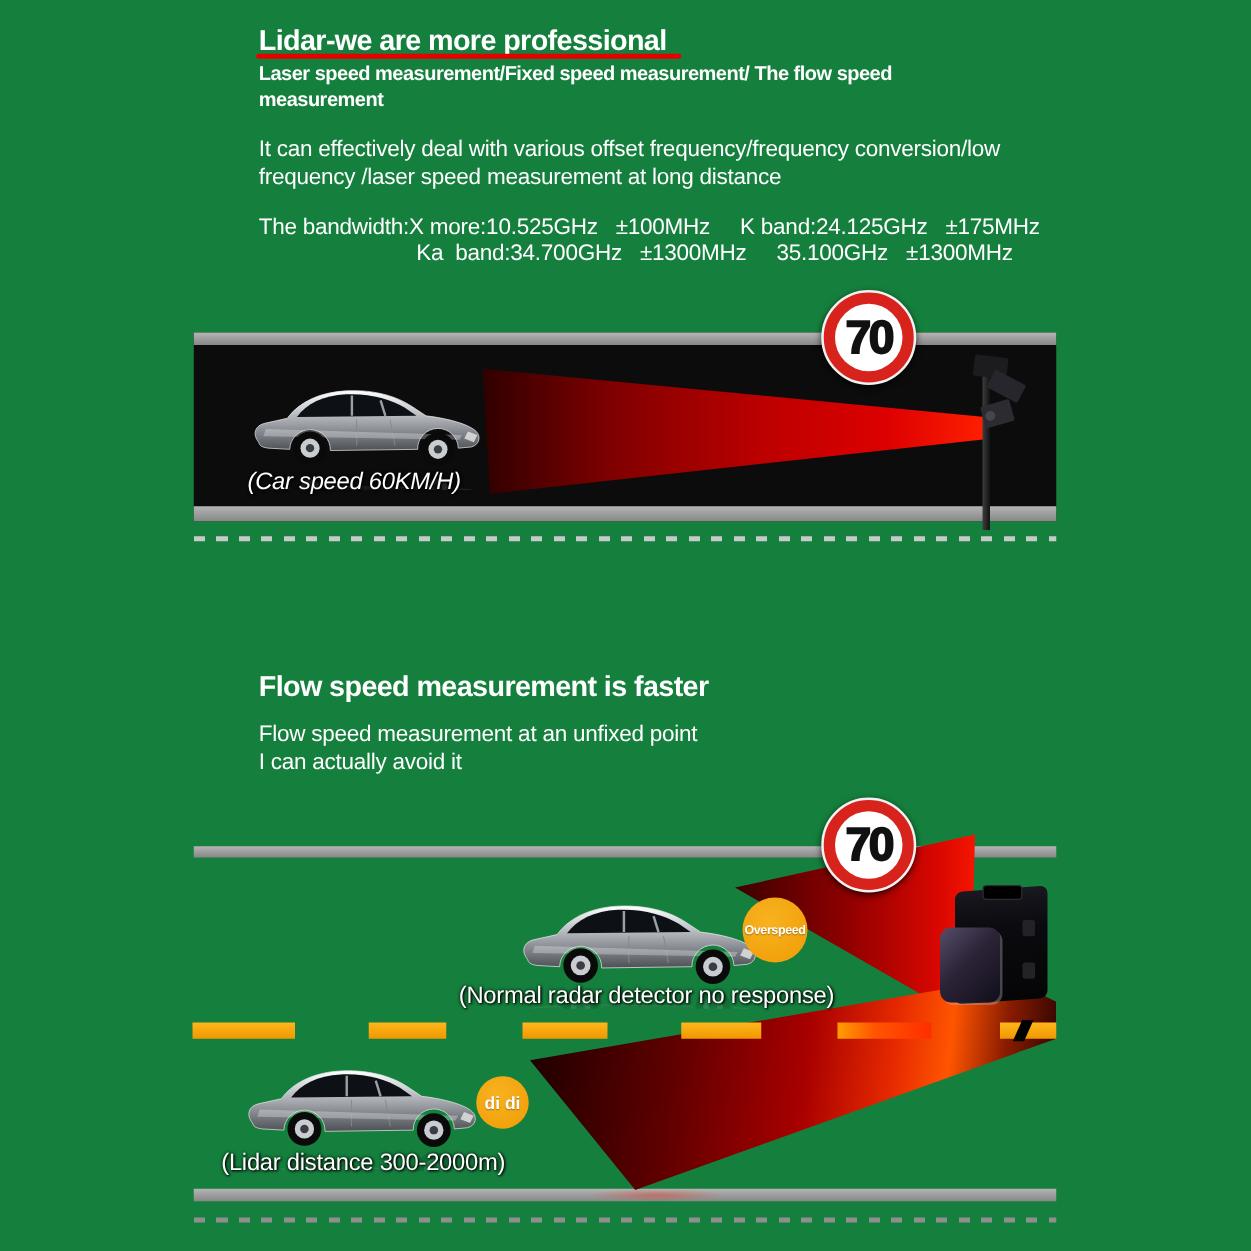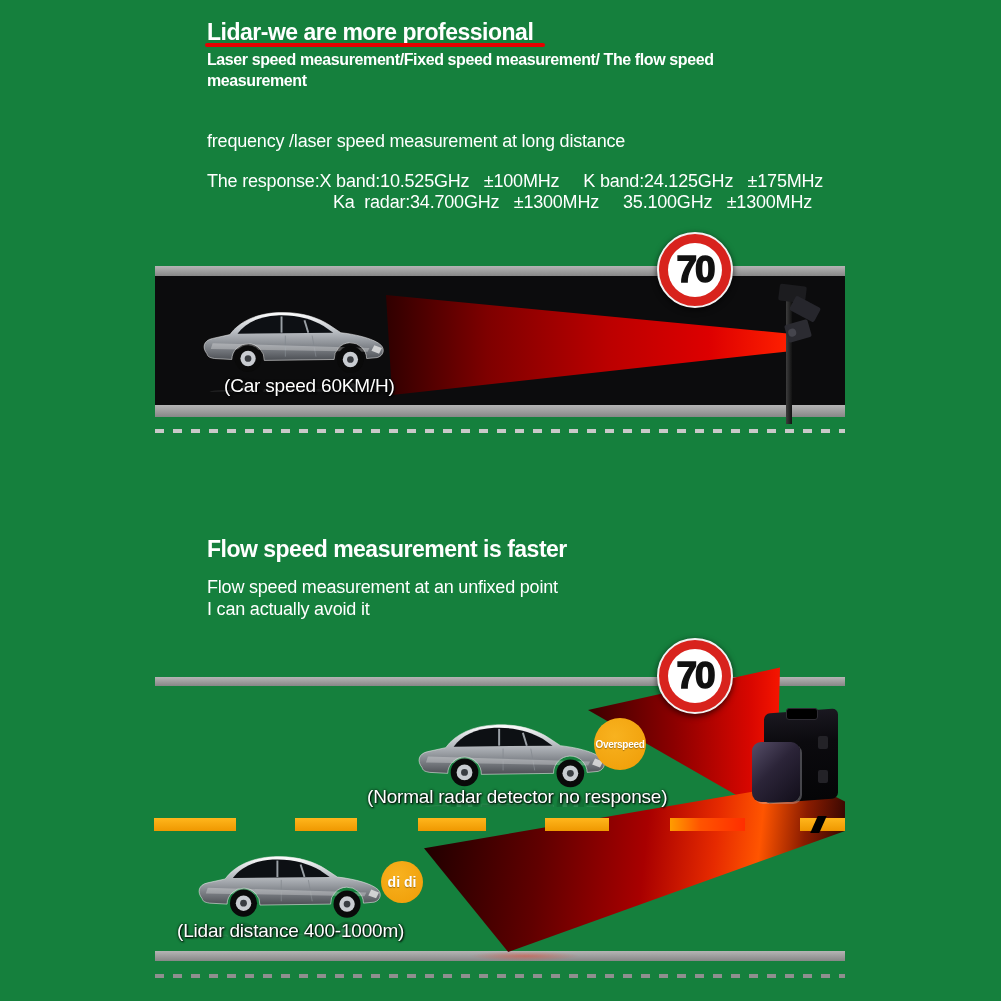--- a/index.html
+++ b/index.html
@@ -116,23 +116,23 @@
         <circle cx="160" cy="58" r="3.5" fill="#3a3d42"></circle>
     </g>
   </defs>
 </svg>
 
 <div class="canvas">
 
   <div class="abs page-title">Lidar-we are more professional</div>
   <div class="abs title-underline"></div>
   <div class="abs subtitle"><span>Laser speed measurement/Fixed speed measurement/ The flow speed</span><br><span>measurement</span></div>
-  <div class="abs description"><br><span>frequency /laser speed measurement at long distance</span></div>
-  <div class="abs bandwidth bw1">The response:X band:10.525GHz   ±100MHz     K band:24.125GHz   ±175MHz</div>
-  <div class="abs bandwidth bw2">Ka  radar:34.700GHz   ±1300MHz     35.100GHz   ±1300MHz</div>
+  <div class="abs description"><span>It can effectively deal with various offset frequency/frequency conversion/low</span><br><span>frequency /laser speed measurement at long distance</span></div>
+  <div class="abs bandwidth bw1">The bandwidth:X more:10.525GHz   ±100MHz     K band:24.125GHz   ±175MHz</div>
+  <div class="abs bandwidth bw2">Ka  band:34.700GHz   ±1300MHz     35.100GHz   ±1300MHz</div>
 
   <div class="abs scene-panel"></div>
   <div class="abs roadbar" style="top:266px;height:10px;"></div>
   <div class="abs roadbar" style="top:405px;height:12px;"></div>
   <div class="abs lane-dashed" style="top:429px;"></div>
 
   <div class="abs beam beam-fixed"></div>
 
   <div class="abs pole"></div>
   <div class="abs cam cam1"></div>
@@ -142,21 +142,21 @@
   <div class="abs sign" style="left:657px;top:232px;">
     <div class="sign-inner">
       <span class="sign-num">70</span>
     </div>
   </div>
 
   <svg class="abs car" style="left:197px;top:304px;" width="192" height="88" viewBox="0 0 200 92">
     <use href="#sedan"></use>
     <use href="#sedan" transform="translate(0,148) scale(1,-1)" opacity="0.15"></use>
   </svg>
-  <div class="abs caption" style="left:224px;top:375px;">(Car speed 60KM/H)</div>
+  <div class="abs caption" style="left:198px;top:375px;font-style:italic;">(Car speed 60KM/H)</div>
 
   <div class="abs flow-heading">Flow speed measurement is faster</div>
   <div class="abs flow-line" style="top:577px;">Flow speed measurement at an unfixed point</div>
   <div class="abs flow-line" style="top:599px;">I can actually avoid it</div>
 
   <div class="abs roadbar" style="top:677px;height:9px;"></div>
 
   <div class="abs beam beam-flow"></div>
 
   <div class="abs sign" style="left:657px;top:638px;">
@@ -197,19 +197,19 @@
 
   <svg class="abs car" style="left:192px;top:848px;" width="194" height="89" viewBox="0 0 200 92">
     <use href="#sedan"></use>
     <use href="#sedan" transform="translate(0,148) scale(1,-1)" opacity="0.13"></use>
   </svg>
 
   <div class="abs badge badge-didi">
     <span>di di</span>
   </div>
 
-  <div class="abs caption" style="left:177px;top:920px;">(Lidar distance 400-1000m)</div>
+  <div class="abs caption" style="left:177px;top:920px;">(Lidar distance 300-2000m)</div>
 
   <div class="abs roadbar" style="top:951px;height:10px;"></div>
   <div class="abs bar-glow"></div>
   <div class="abs lane-dashed dim" style="top:974px;"></div>
 
 </div>
 
 </body></html>

